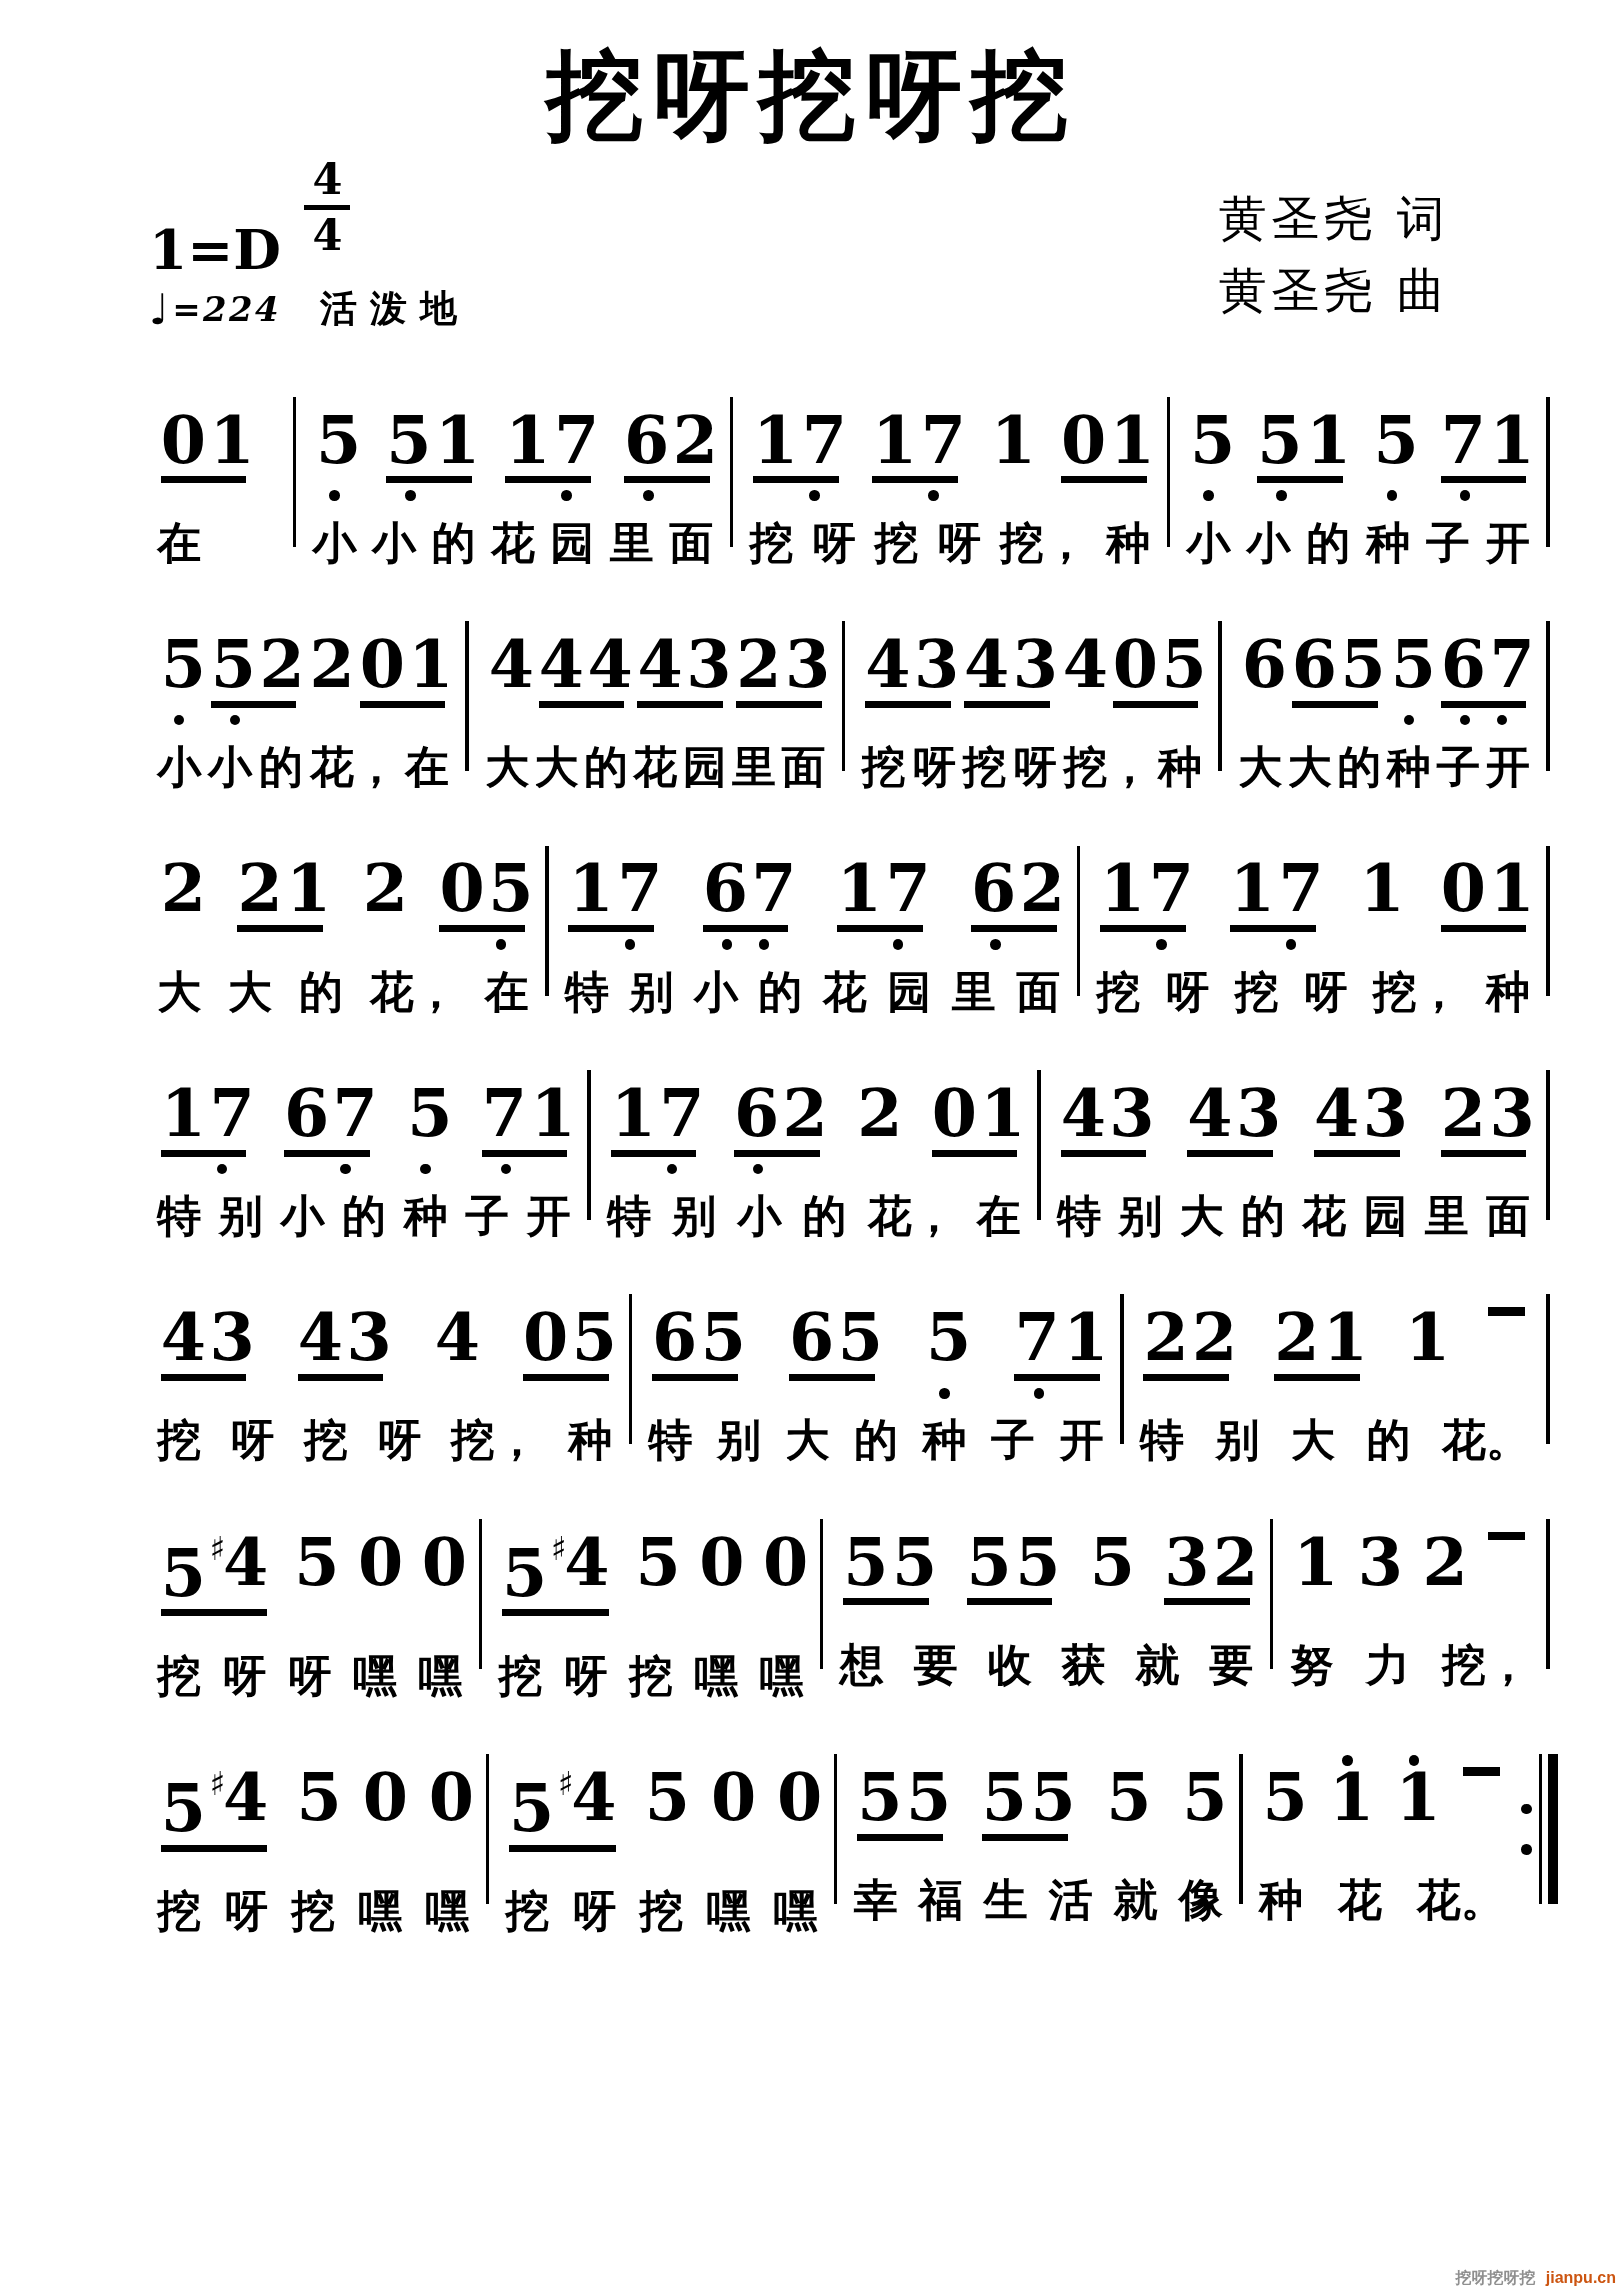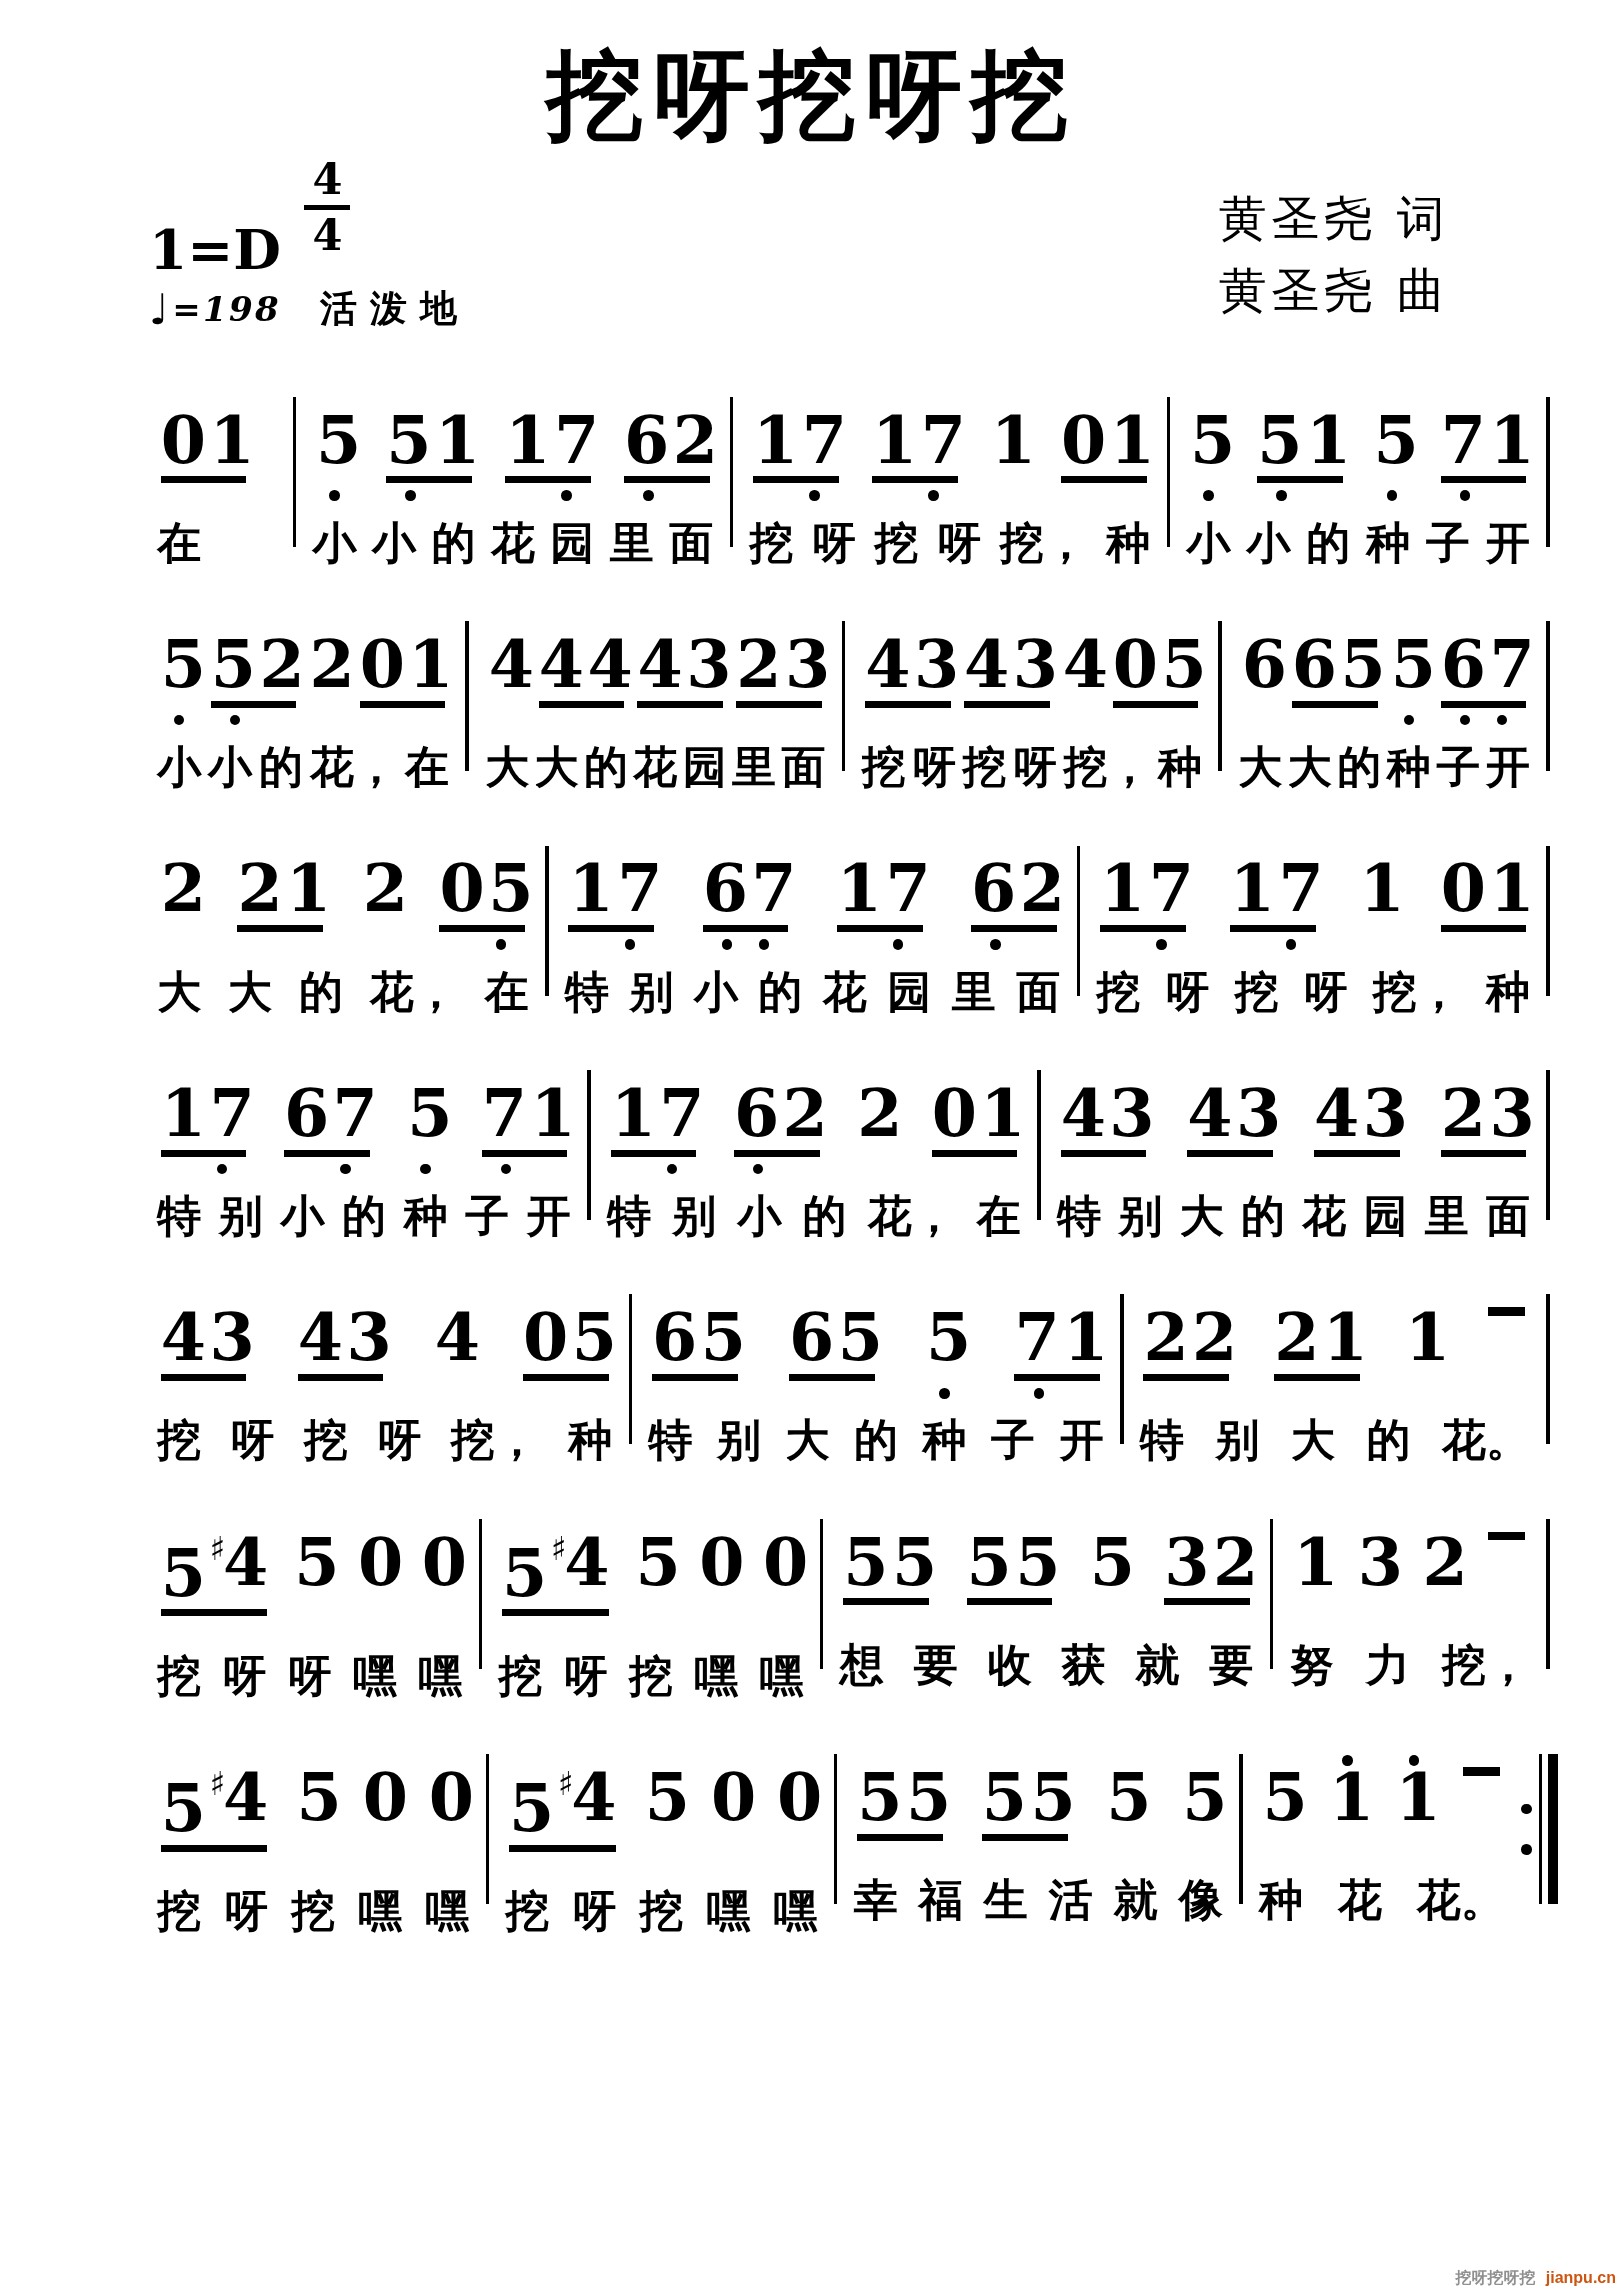--- a/index.html
+++ b/index.html
@@ -105,21 +105,21 @@
     <div class="keysig">
       <span>1=D</span>
       <span class="meter">
         <span>4</span>
         <span class="meter-bar"></span>
         <span>4</span>
       </span>
     </div>
     <div class="tempo">
       <span class="q-icon">♩</span>
-      <span class="bpm">=198</span>
+      <span class="bpm">=224</span>
       <span class="expr">活泼地</span>
     </div>
     <div class="credits">
       <div>黄圣尧 词</div>
       <div>黄圣尧 曲</div>
     </div>
   </div>
 
   <div class="score">
       <div class="music-line">

